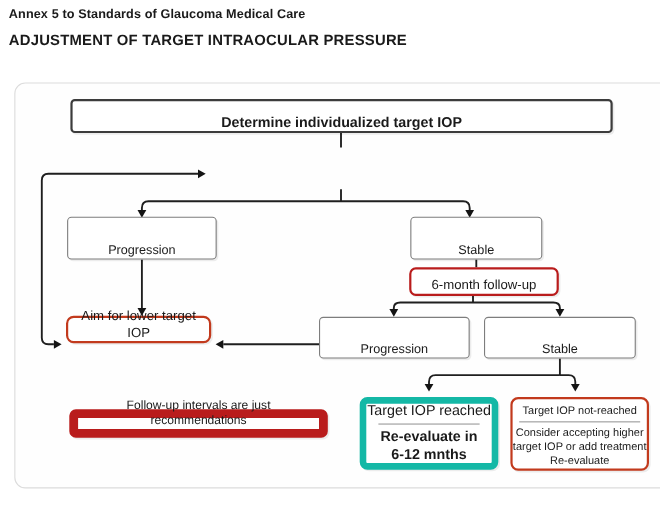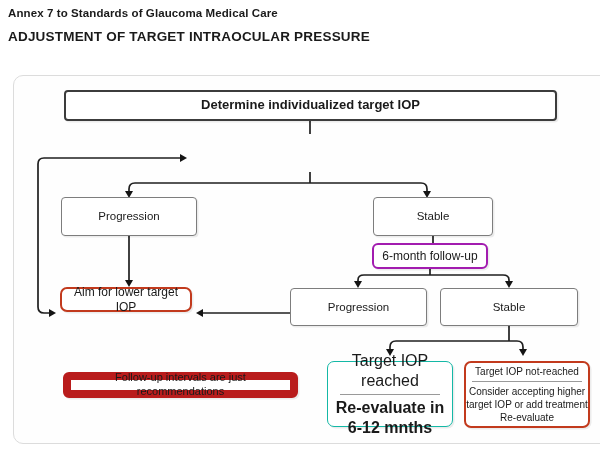--- a/index.html
+++ b/index.html
@@ -17,60 +17,60 @@
     position:absolute;left:8px;top:29px;
     font-size:13.5px;font-weight:bold;letter-spacing:.2px;
   }
   .canvas{
     position:absolute;left:13px;top:75px;width:595px;height:367px;
     border:1px solid #dcdcdc;border-radius:10px;background:#fefefe;
   }
   svg.wires{position:absolute;left:0;top:0;width:600px;height:465px;pointer-events:none;}
   .node{
     position:absolute;box-sizing:border-box;background:#ffffff;
-    display:flex;flex-direction:column;align-items:center;justify-content:center;
+    display:flex;flex-direction:column;align-items:center;justify-content:flex-end;
     text-align:center;border-radius:4px;
     box-shadow:1.5px 1.5px 0 rgba(0,0,0,0.07);
     line-height:1.25;
   }
   .nd-determine{left:64px;top:90px;width:493px;height:31px;
     border:2px solid #3c3c3c;font-size:13px;font-weight:bold;}
   .nd-prescribe{left:187px;top:134px;width:245px;height:38px;
     border:1.5px solid #838383;font-size:11px;}
   .nd-progression1{left:61px;top:197px;width:136px;height:39px;
     border:1.5px solid #7d7d7d;font-size:11.5px;}
   .nd-stable1{left:373px;top:197px;width:120px;height:39px;
     border:1.5px solid #7d7d7d;font-size:11.5px;}
-  .nd-followup{left:372px;top:243px;width:116px;height:26px;
-    border:2px solid #a21caf;border-radius:6px;font-size:12px;}
+  .nd-followup{left:372px;top:243px;width:136px;height:26px;
+    border:2px solid #b91c1c;border-radius:6px;font-size:12px;}
   .nd-aim{left:60px;top:287px;width:132px;height:25px;
     border:2.5px solid #c23a1d;border-radius:7px;font-size:12px;}
   .nd-progression2{left:290px;top:288px;width:137px;height:38px;
     border:1.5px solid #7d7d7d;font-size:11.5px;}
   .nd-stable2{left:440px;top:288px;width:138px;height:38px;
     border:1.5px solid #7d7d7d;font-size:11.5px;}
   .nd-reached{left:327px;top:361px;width:126px;height:66px;
-    border:1px solid #14b8a6;border-radius:7px;font-size:16px;}
+    border:6px solid #14b8a6;border-radius:7px;font-size:13px;}
   .nd-notreached{left:464px;top:361px;width:126px;height:67px;
     border:2.5px solid #c23a1d;border-radius:7px;font-size:10px;line-height:1.3;}
   .nd-note{left:63px;top:372px;width:235px;height:26px;
     border:8px solid #b91c1c;border-radius:6px;font-size:11px;}
   .nline{display:block;}
   .bold{font-weight:bold;}
   .ndivider{width:80%;border-top:1px solid #9a9a9a;margin:3px 0;}
   .ndivider.wide{width:90%;}
   .wire{stroke:#1f1f1f;stroke-width:1.7;fill:none;}
   .ahead{fill:#141414;stroke:none;}
 </style>
 </head>
 <body>
 
 <div class="page">
 
-  <div class="annex">Annex 7 to Standards of Glaucoma Medical Care</div>
+  <div class="annex">Annex 5 to Standards of Glaucoma Medical Care</div>
   <div class="title">ADJUSTMENT OF TARGET INTRAOCULAR PRESSURE</div>
 
   <div class="canvas"></div>
 
   <svg class="wires" viewBox="0 0 600 465" xmlns="http://www.w3.org/2000/svg">
 
     <g>
       <path class="wire" d="M310 121 V134"></path>
     </g>
 

